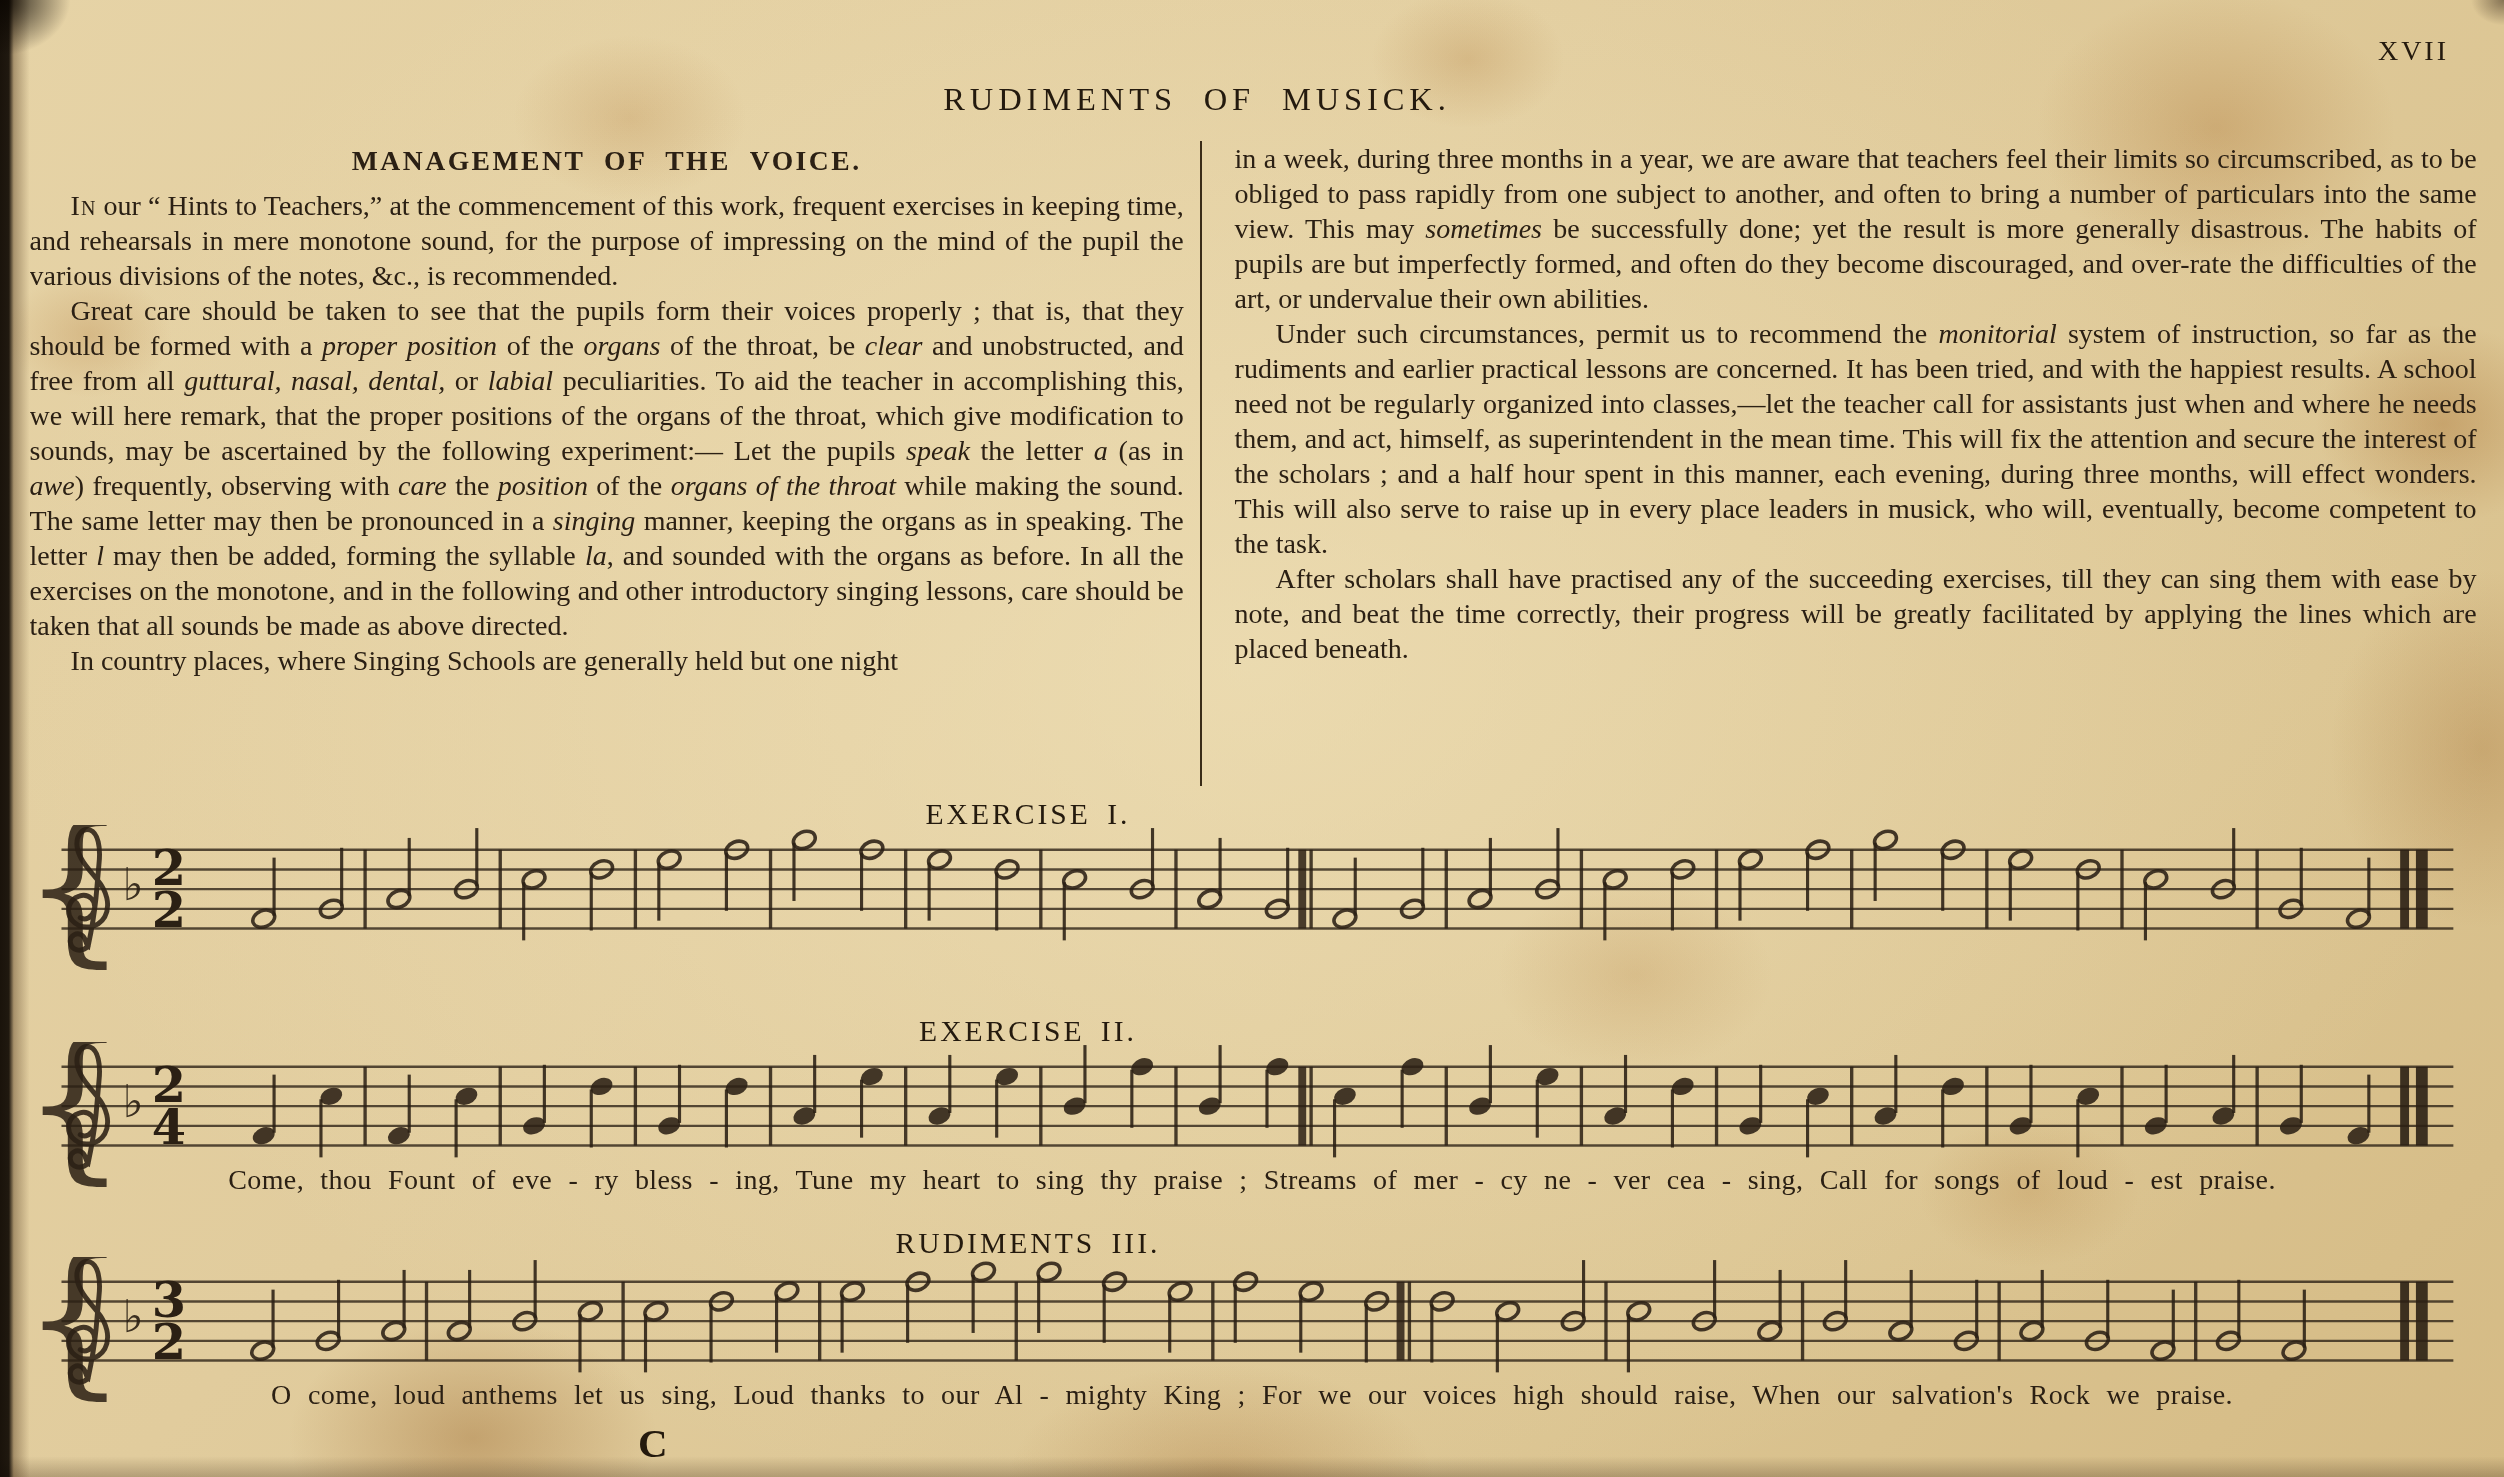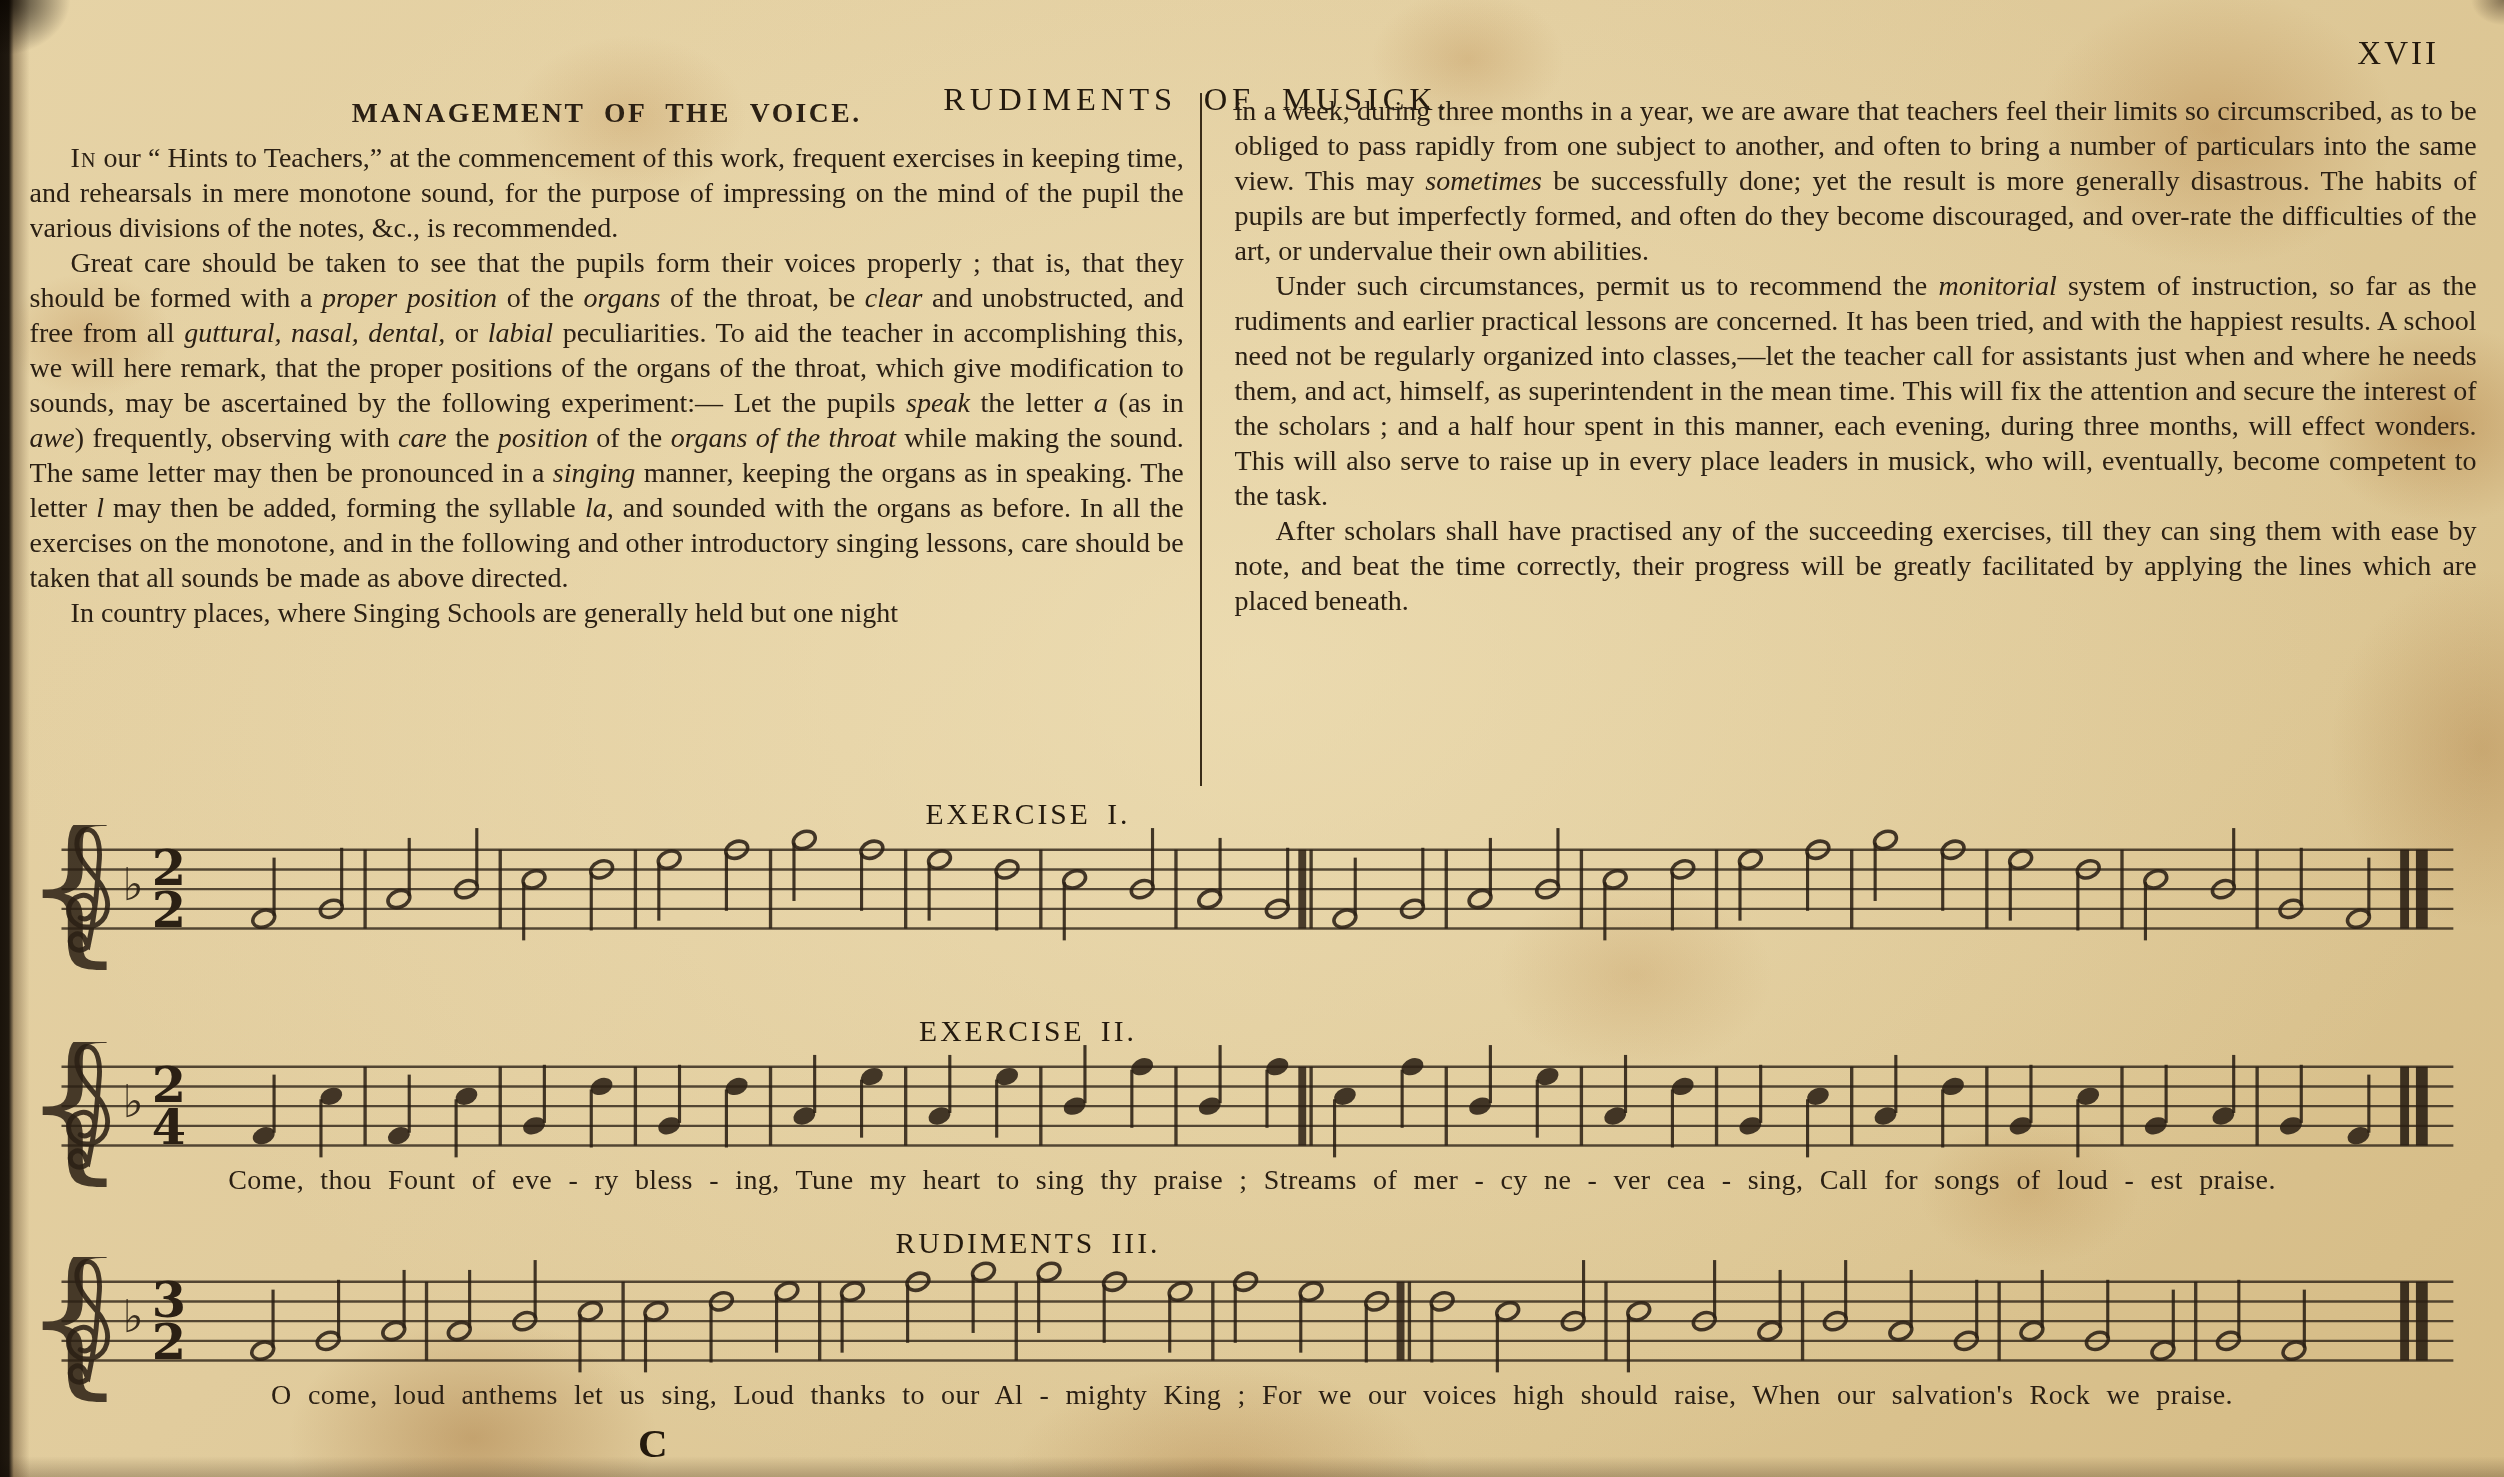--- a/index.html
+++ b/index.html
@@ -25,28 +25,28 @@
       radial-gradient(158px 108px at 2029px 1192px, rgba(176,124,60,.24), rgba(176,124,60,0) 70%),
       radial-gradient(138px 99px at 1468px 59px, rgba(176,124,60,.28), rgba(176,124,60,0) 70%),
       radial-gradient(1576px 1084px at 50% 45%, rgba(246,234,196,.5), rgba(246,234,196,0) 80%),
       linear-gradient(135deg, #e6d3a6 0%, #e1cc9d 40%, #dbc491 75%, #d5bb85 100%);
   }
   .header-title{
     position:absolute;top:33px;left:0;width:2394px;text-align:center;
     font-size:32.5px;letter-spacing:4.9px;word-spacing:13.8px;color:#241a0e;margin-top:48px;
   }
   .page-number{
-    position:absolute;top:35px;right:65px;
-    font-size:33px;letter-spacing:3px;color:#241a0e;
+    position:absolute;top:35px;right:55px;
+    font-size:28px;letter-spacing:3px;color:#241a0e;
   }
   .columns{
     position:absolute;left:29.6px;top:93px;width:2447px;height:693px;
     display:flex;overflow:hidden;
   }
-  .col{font-size:28px;line-height:35px;text-align:justify;}
+  .col{font-size:28px;line-height:35px;text-align:justify;margin-top:48px;}
   .col-left{width:1170px;padding-right:15.8px;box-sizing:border-box;}
   .col-right{flex:1;padding-left:33px;border-left:2.5px solid #3a2c18;box-sizing:border-box;}
   .col-heading{
     text-align:center;font-weight:bold;font-size:27.6px;
     letter-spacing:2.5px;word-spacing:9.9px;margin:2px 0 9.9px 0;
   }
   .col p{margin:0;}
   .seg-i{font-style:italic;}
   .seg-sc{font-variant:small-caps;letter-spacing:1px;}
   .exercise-heading{

